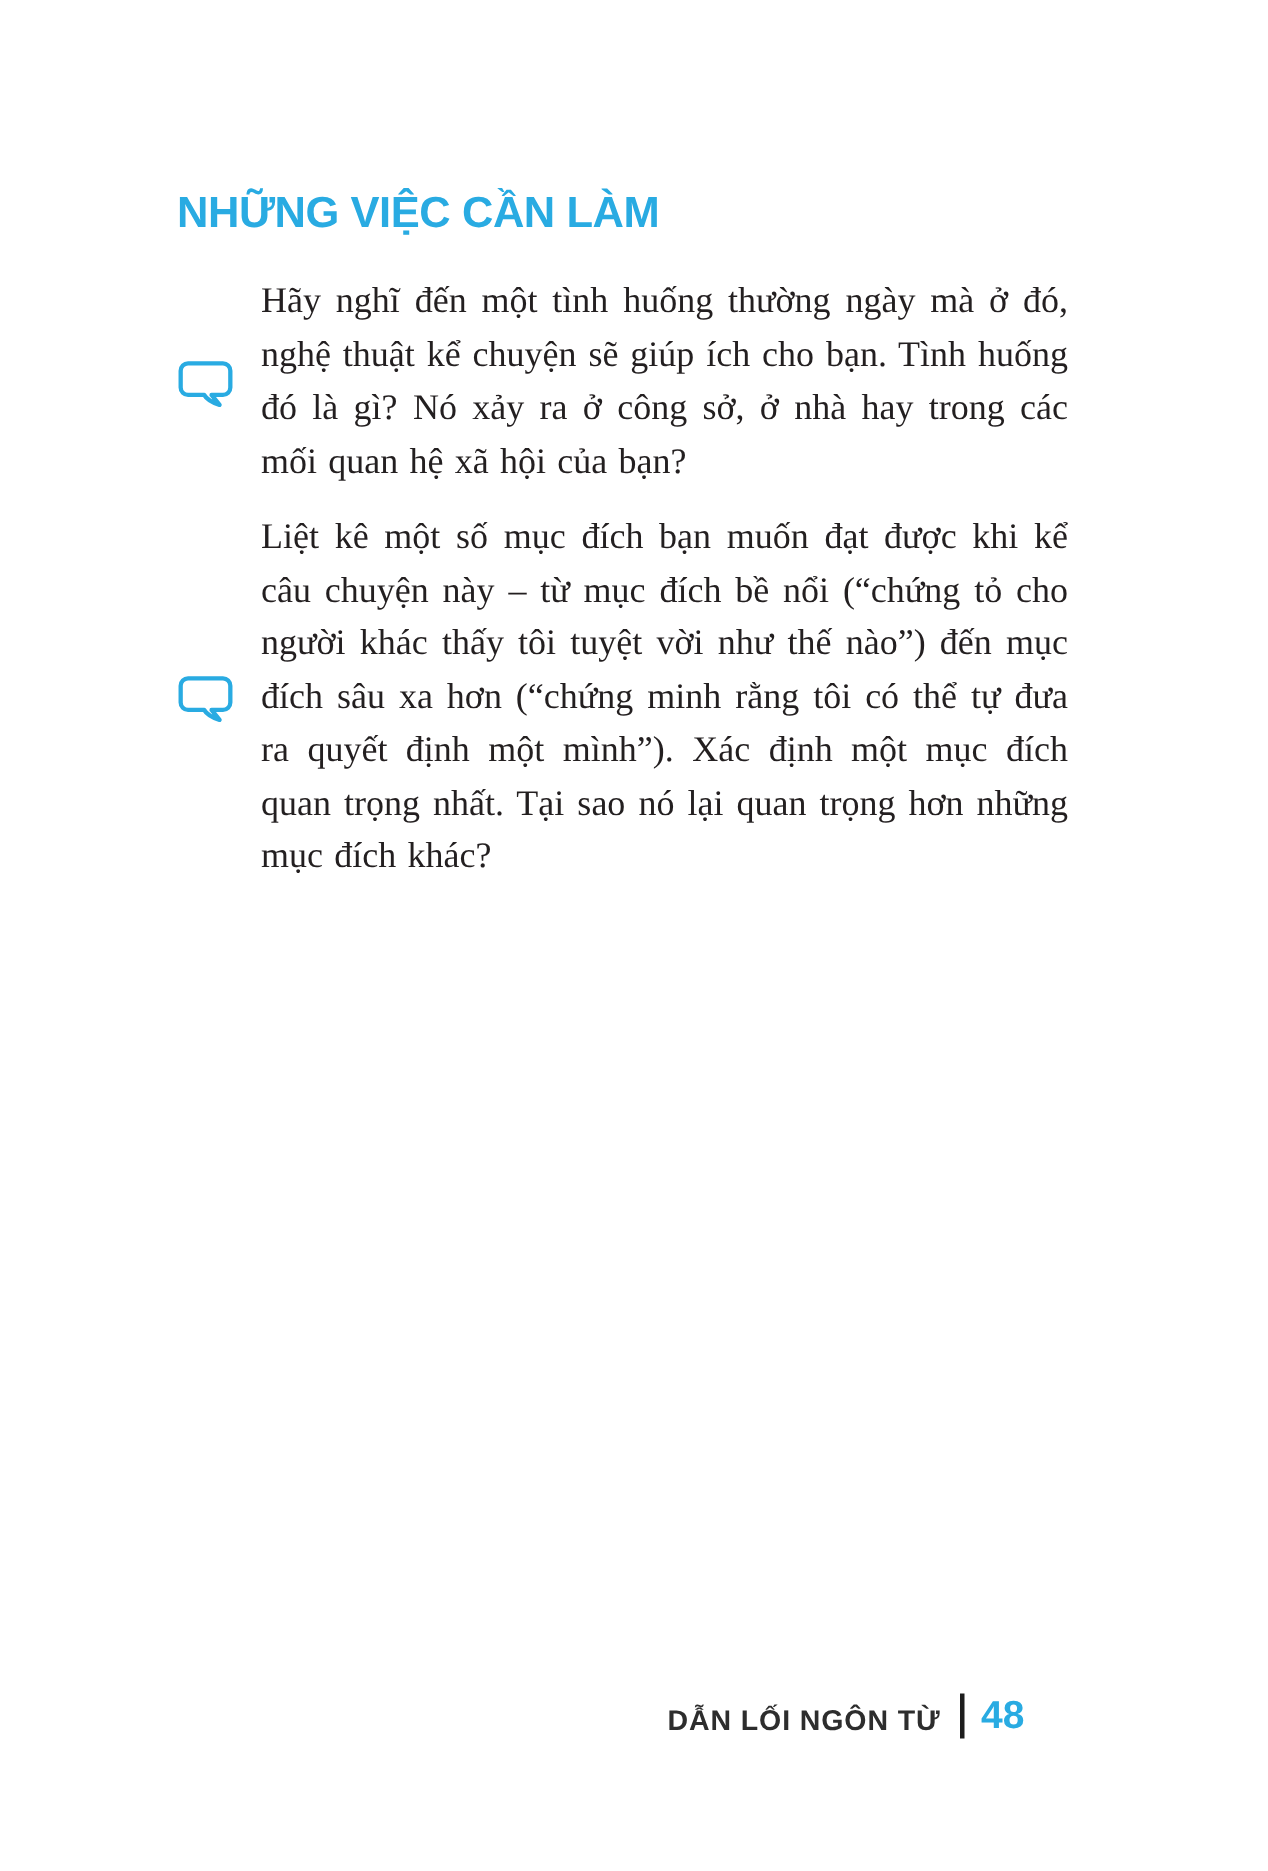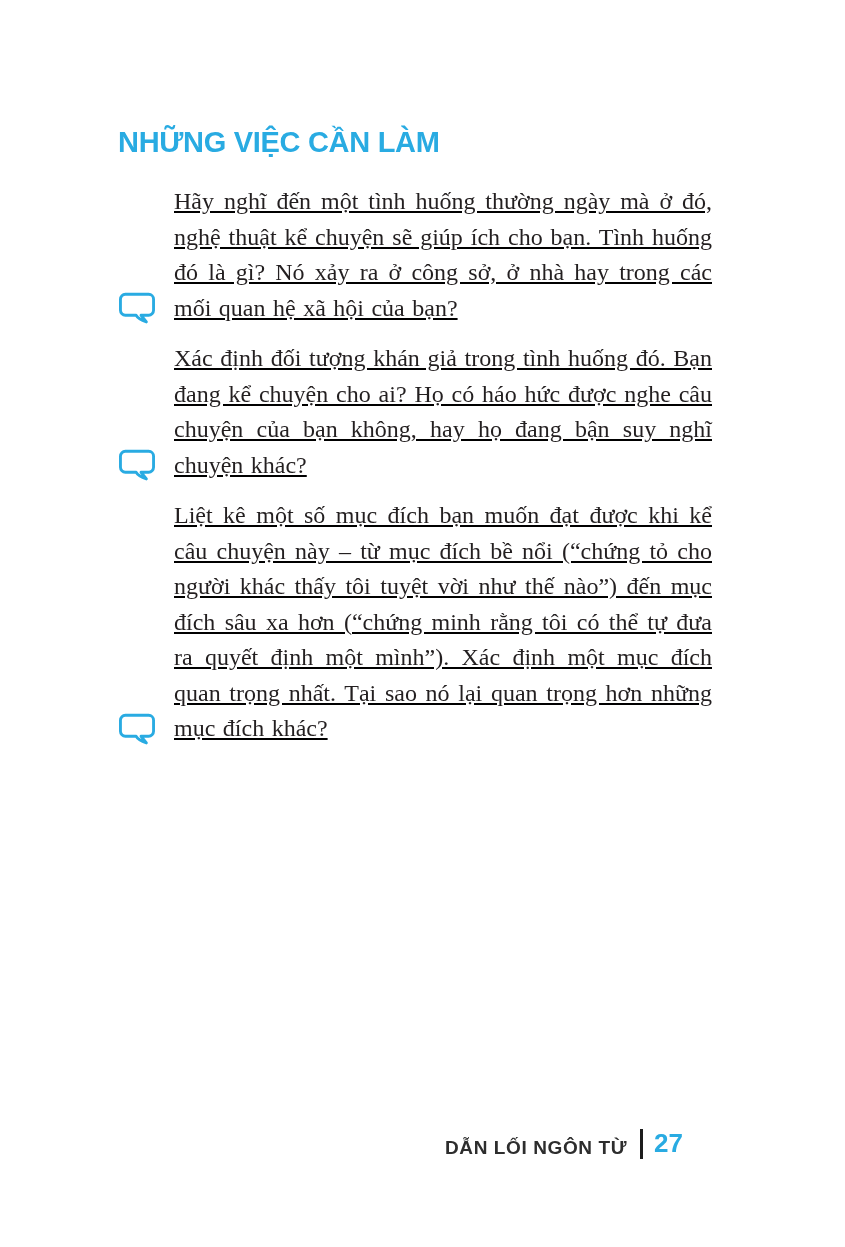--- a/index.html
+++ b/index.html
@@ -32,23 +32,22 @@
     letter-spacing:-0.3px;
     color:var(--accent);
   }
   .todo-list{
     list-style:none;
     margin:0;
     padding:0;
   }
   .todo-item{
     display:flex;
-    align-items:flex-end;
+    align-items:center;
     margin-bottom:15px;
-    text-decoration:underline;
   }
   .bubble-icon{
     flex:0 0 56px;
     padding-top:4px;
   }
   .bubble-icon svg{display:block;}
   .bubble-icon svg path{
     fill:none;
     stroke:var(--accent);
     stroke-width:3.2;
@@ -102,39 +101,31 @@
 
       <li class="todo-item">
         <span class="bubble-icon">
           <svg viewBox="0 0 42 38" width="38" height="34" aria-hidden="true">
             <path d="M8 2.5 H34 A5.5 5.5 0 0 1 39.5 8 V20.5 A5.5 5.5 0 0 1 34 26 H25.5 L31.5 33.5 Q22.5 30.5 20 26 H8 A5.5 5.5 0 0 1 2.5 20.5 V8 A5.5 5.5 0 0 1 8 2.5 Z"></path>
           </svg>
         </span>
         <p class="para">Hãy nghĩ đến một tình huống thường ngày mà ở đó, nghệ thuật kể chuyện sẽ giúp ích cho bạn. Tình huống đó là gì? Nó xảy ra ở công sở, ở nhà hay trong các mối quan hệ xã hội của bạn?</p>
       </li>
 
-      <li class="todo-item">
-        <span class="bubble-icon">
-          <svg viewBox="0 0 42 38" width="38" height="34" aria-hidden="true">
-            <path d="M8 2.5 H34 A5.5 5.5 0 0 1 39.5 8 V20.5 A5.5 5.5 0 0 1 34 26 H25.5 L31.5 33.5 Q22.5 30.5 20 26 H8 A5.5 5.5 0 0 1 2.5 20.5 V8 A5.5 5.5 0 0 1 8 2.5 Z"></path>
-          </svg>
-        </span>
-        <p class="para">Xác định đối tượng khán giả trong tình huống đó. Bạn đang kể chuyện cho ai? Họ có háo hức được nghe câu chuyện của bạn không, hay họ đang bận suy nghĩ chuyện khác?</p>
-      </li>
 
       <li class="todo-item">
         <span class="bubble-icon">
           <svg viewBox="0 0 42 38" width="38" height="34" aria-hidden="true">
             <path d="M8 2.5 H34 A5.5 5.5 0 0 1 39.5 8 V20.5 A5.5 5.5 0 0 1 34 26 H25.5 L31.5 33.5 Q22.5 30.5 20 26 H8 A5.5 5.5 0 0 1 2.5 20.5 V8 A5.5 5.5 0 0 1 8 2.5 Z"></path>
           </svg>
         </span>
         <p class="para">Liệt kê một số mục đích bạn muốn đạt được khi kể câu chuyện này – từ mục đích bề nổi (“chứng tỏ cho người khác thấy tôi tuyệt vời như thế nào”) đến mục đích sâu xa hơn (“chứng minh rằng tôi có thể tự đưa ra quyết định một mình”). Xác định một mục đích quan trọng nhất. Tại sao nó lại quan trọng hơn những mục đích khác?</p>
       </li>
 
     </ul>
   </div>
 
   <div class="footer">
     <span class="footer-title">DẪN LỐI NGÔN TỪ</span>
     <span class="footer-divider"></span>
-    <span class="footer-page-number">27</span>
+    <span class="footer-page-number">48</span>
   </div>
 </div>
 
 </body></html>

